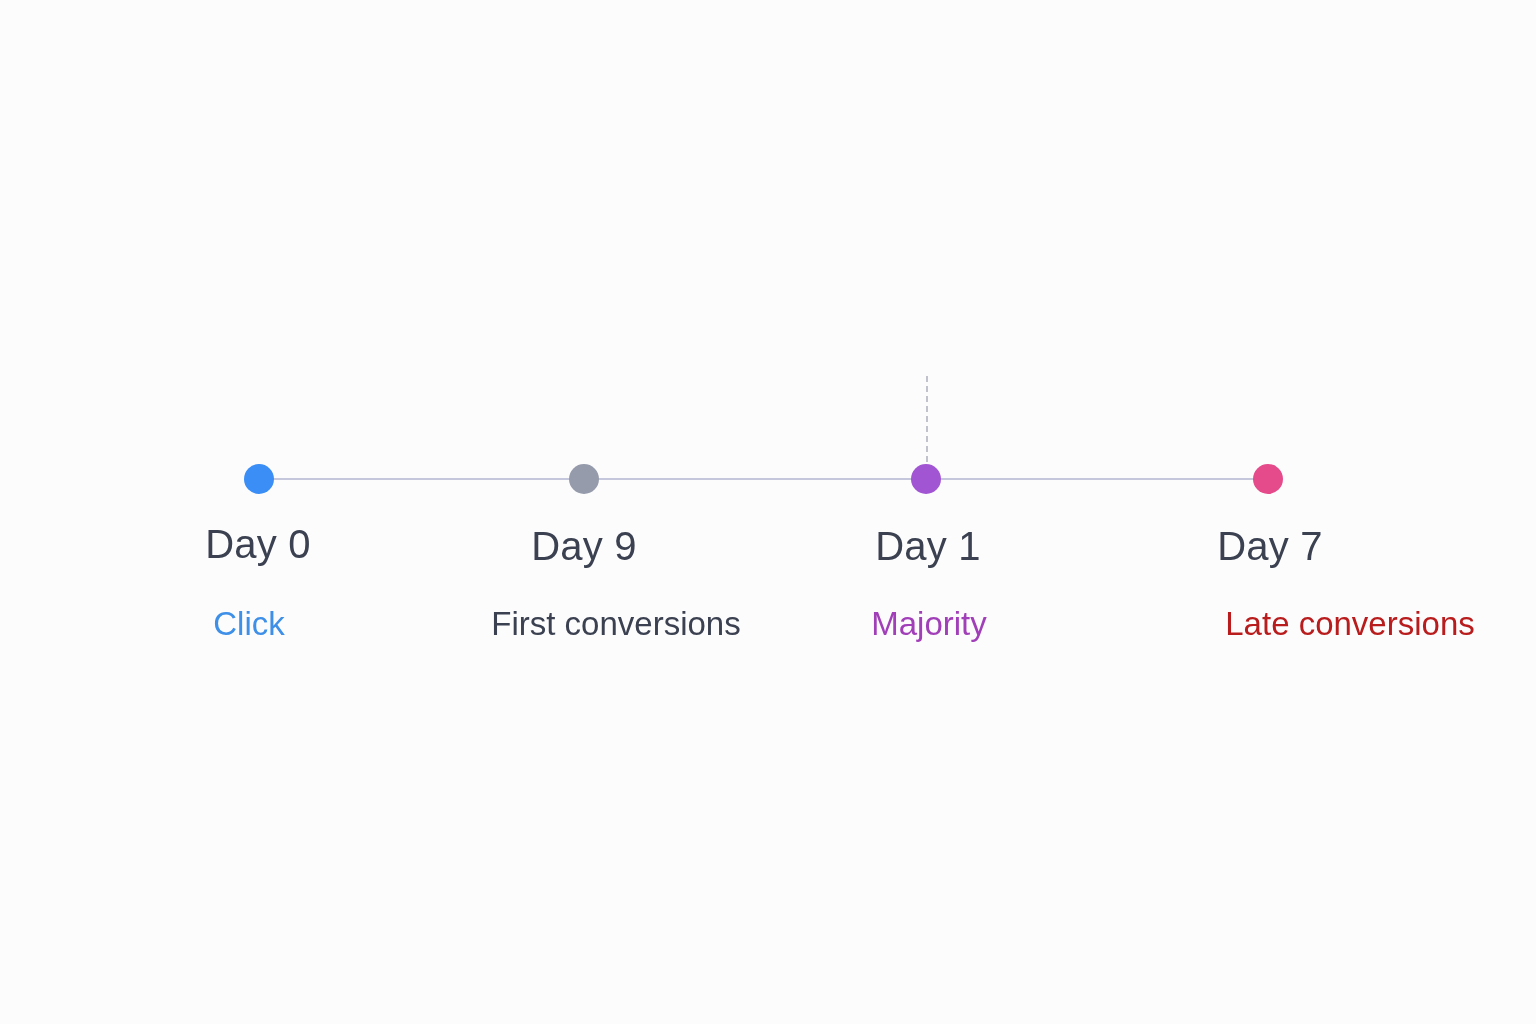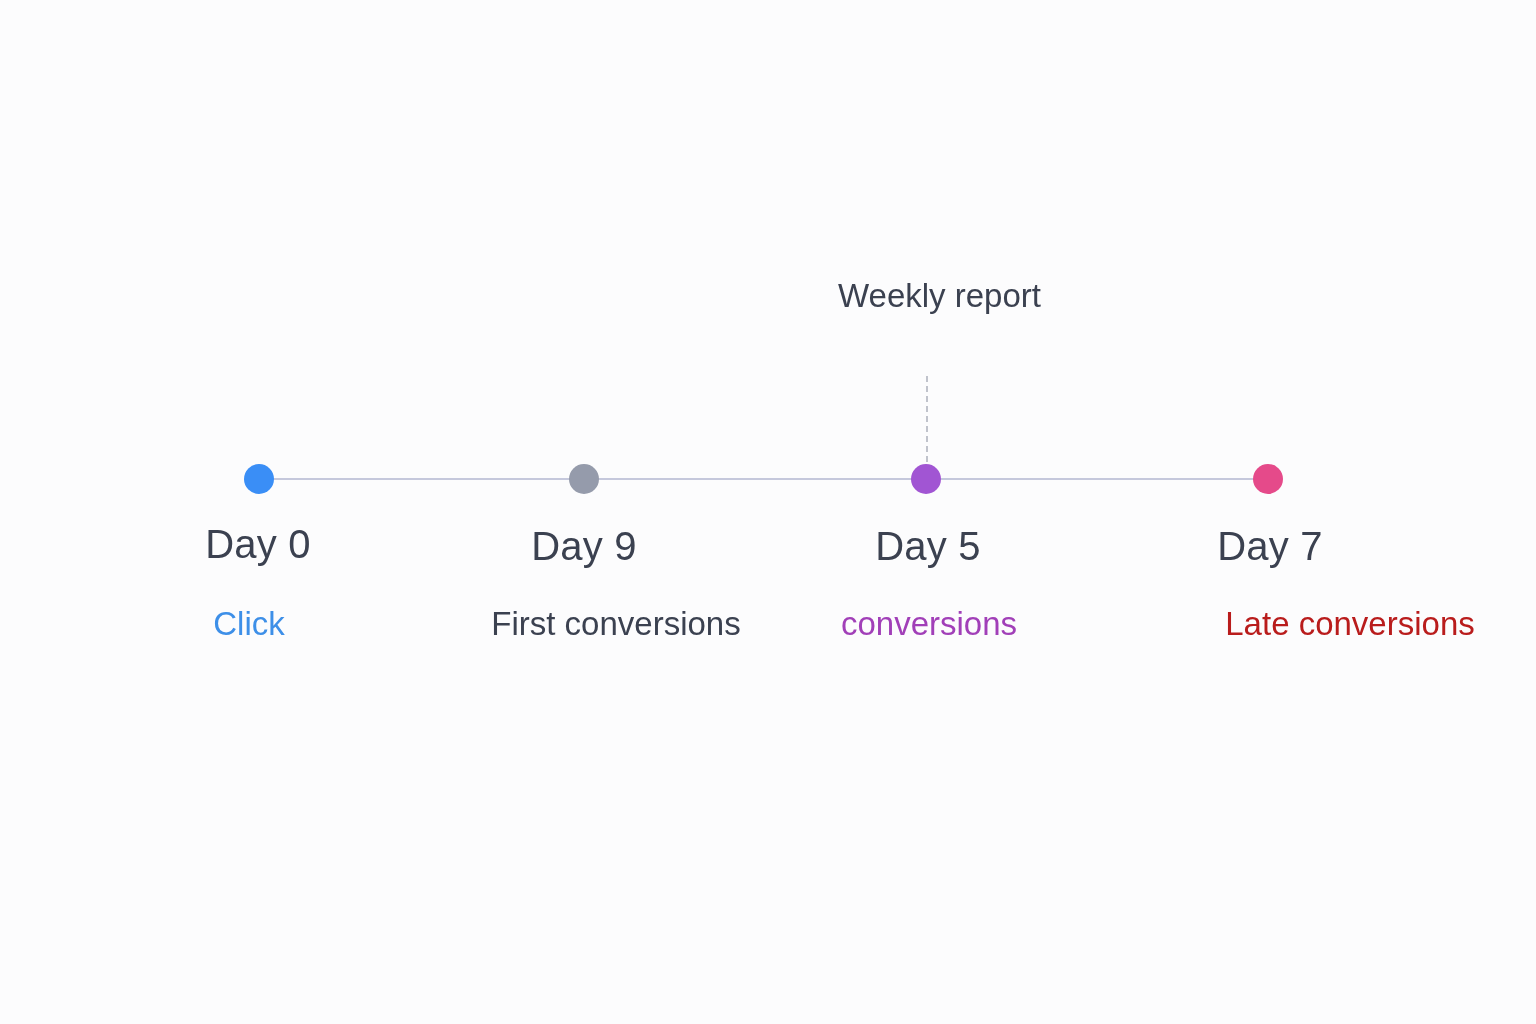--- a/index.html
+++ b/index.html
@@ -65,38 +65,37 @@
     }
   </style>
 </head>
 <body>
 
 <div class="timeline-line"></div>
 
 <div class="cutoff-marker"></div>
 
 <div class="annotation">
-  <div>Weekly report</div>
 </div>
 
 <div class="dot" style="left:259px;background:#3a8ef6;"></div>
 <div class="day-label" style="left:258px;top:522px;">Day 0</div>
 <div class="event-label" style="left:249px;top:598px;color:#3d8fe8;">
   <div>Click</div>
 </div>
 
 <div class="dot" style="left:584px;background:#959bab;"></div>
 <div class="day-label" style="left:584px;top:524px;">Day 9</div>
 <div class="event-label" style="left:616px;top:598px;color:#3b4150;">
   <div>First conversions</div>
 </div>
 
 <div class="dot" style="left:926px;background:#a155d3;"></div>
-<div class="day-label" style="left:928px;top:524px;">Day 5</div>
+<div class="day-label" style="left:928px;top:524px;">Day 1</div>
 <div class="event-label" style="left:929px;top:598px;color:#a13fb8;">
-  <div>conversions</div>
+  <div>Majority</div>
 </div>
 
 <div class="dot" style="left:1268px;background:#e54a8a;"></div>
 <div class="day-label" style="left:1270px;top:524px;">Day 7</div>
 <div class="event-label" style="left:1350px;top:598px;color:#b91c1c;">
   <div>Late conversions</div>
 </div>
 
 </body></html>

